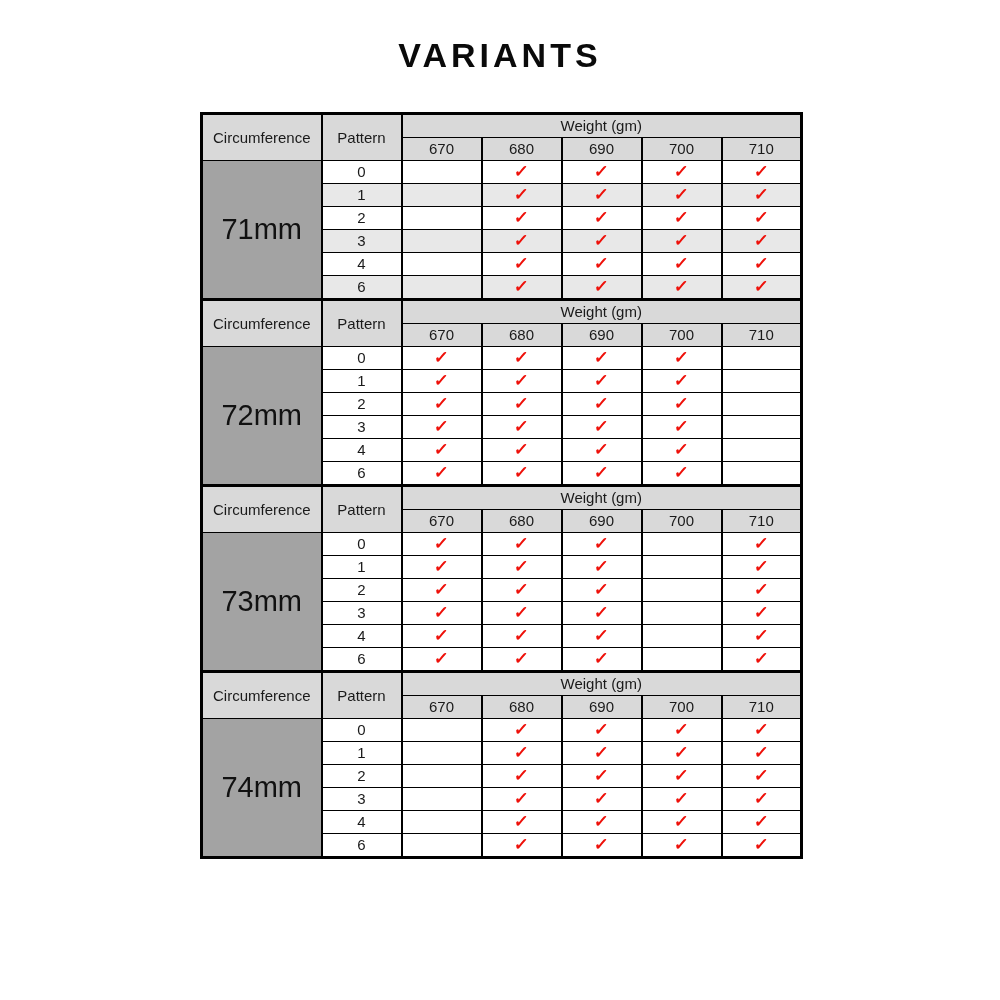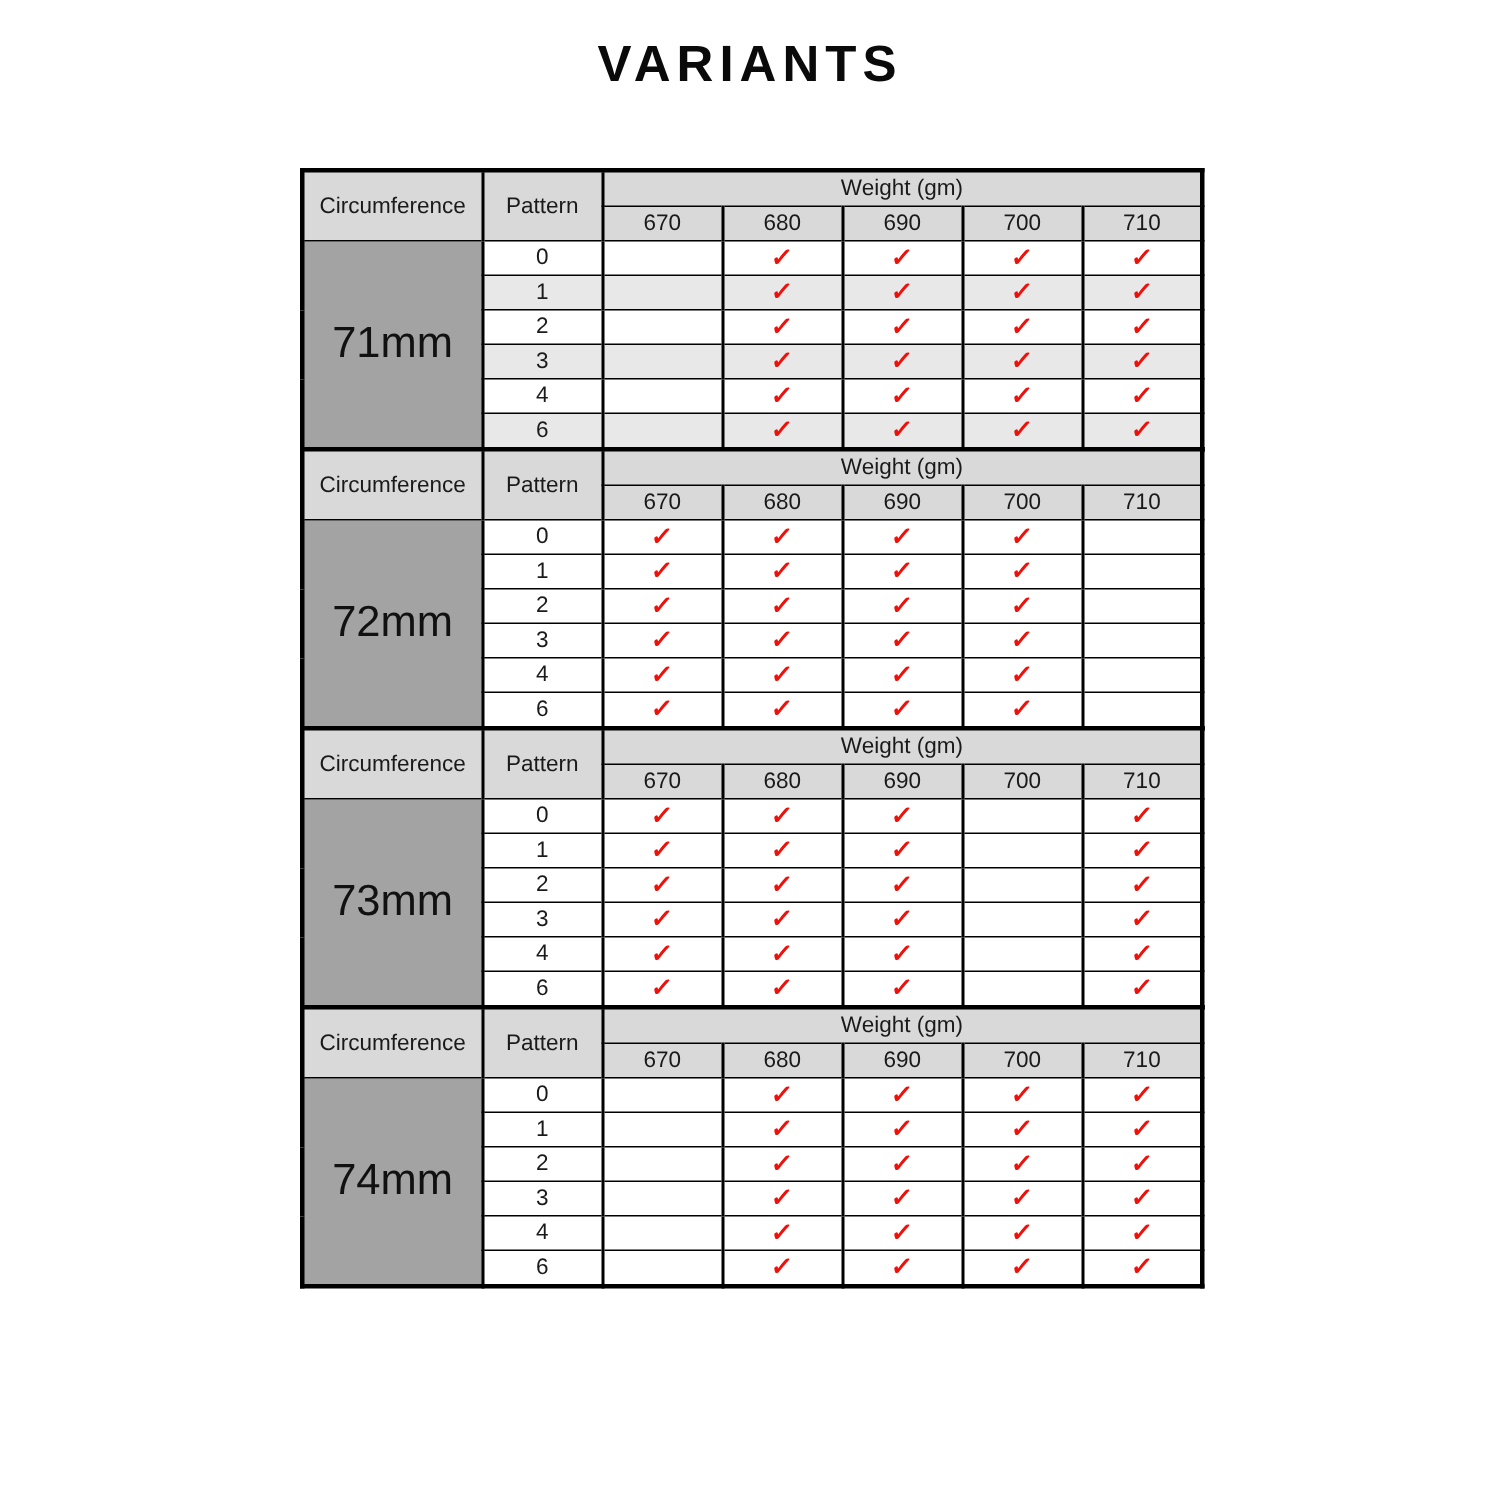--- a/index.html
+++ b/index.html
@@ -8,21 +8,21 @@
     --check-red:#ee1009;
     --border-color:#000000;
   }
   html,body{margin:0;padding:0;}
   body{
     width:1000px;height:1000px;background:#ffffff;
     font-family:"Liberation Sans",sans-serif;
     position:relative;overflow:hidden;
   }
   #title{
-    position:absolute;top:24px;left:0;width:1000px;margin:0;
+    position:absolute;top:36px;left:0;width:1000px;margin:0;
     text-align:center;font-size:34px;font-weight:800;
     letter-spacing:4px;color:#0a0a0a;
   }
   #tables{
     position:absolute;left:200px;top:112px;width:600px;
   }
   table.section{
     border-collapse:collapse;table-layout:fixed;width:600px;
     border:3px solid var(--border-color);
   }

